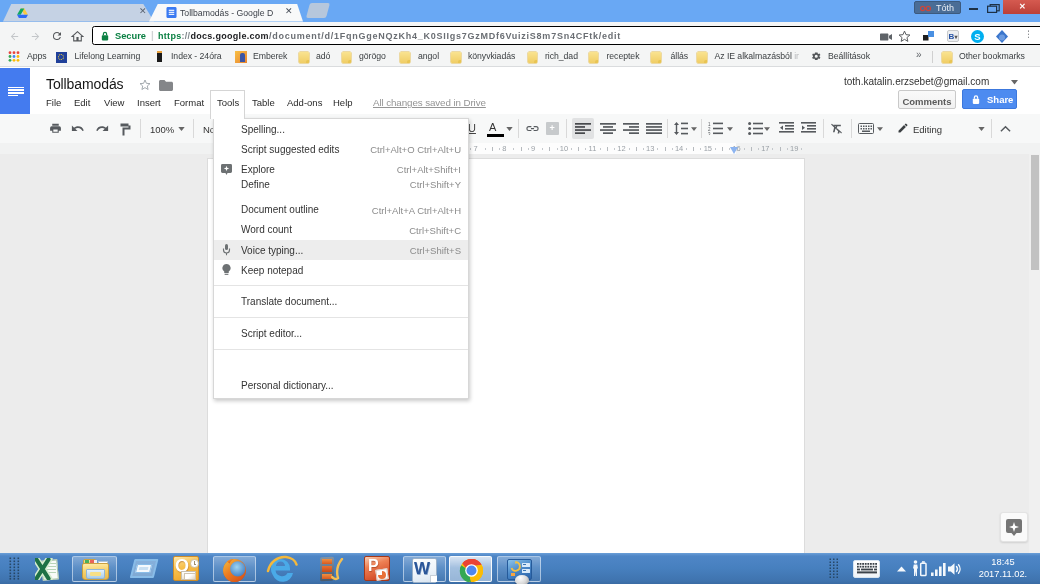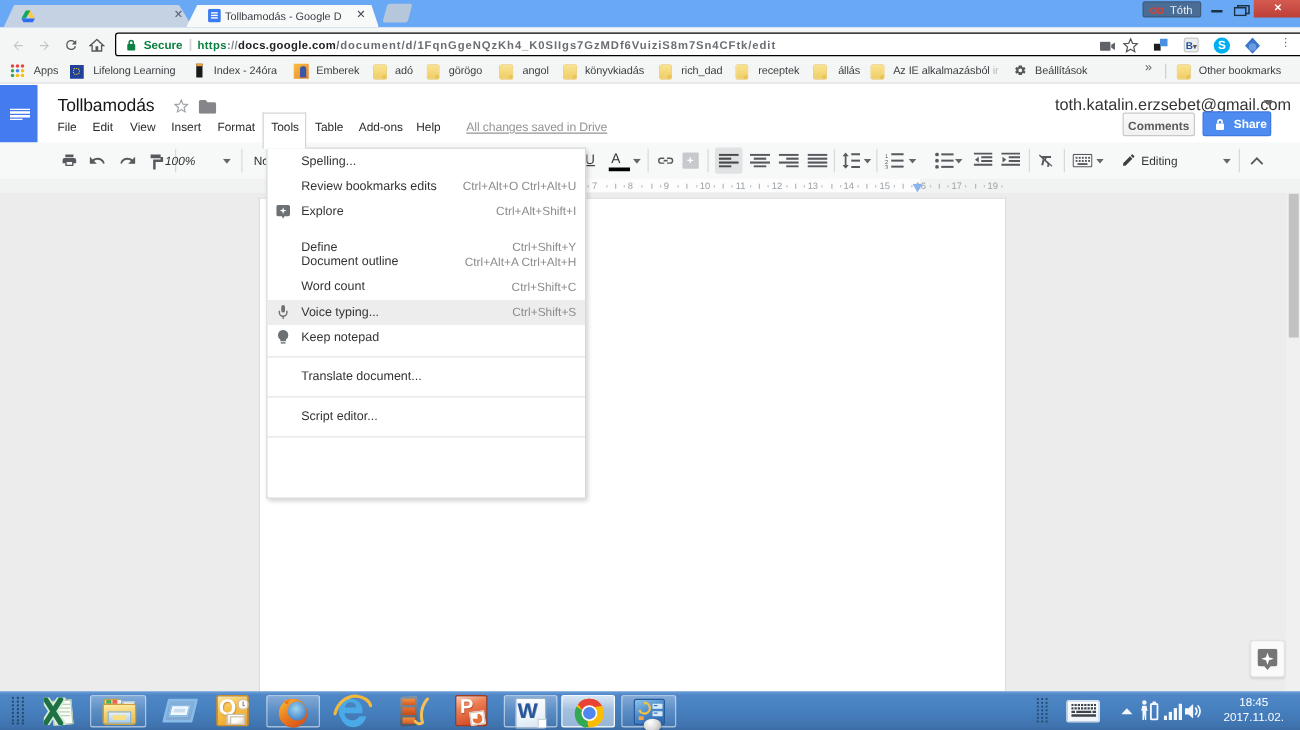--- a/index.html
+++ b/index.html
@@ -29,21 +29,21 @@
   .bk{position:absolute;top:5px;font-size:8.7px;color:#3c4043;white-space:nowrap;letter-spacing:-0.05px;}
   .fold{position:absolute;top:6.5px;width:9.5px;height:11px;background:linear-gradient(#f9e391,#f0cd65);border-radius:1px;box-shadow:0 0 0 0.5px #e3bd53;}
   .fold:after{content:"";position:absolute;right:0;bottom:0;width:3px;height:3px;background:#e8c453;border-radius:2px 0 1px 0;}
   
   #dochdr{left:0;top:67px;width:1040px;height:47px;background:#fff;}
   #doclogo{position:absolute;left:0;top:1px;width:30px;height:46px;background:#447bef;}
   #doclogo i{position:absolute;left:8px;background:#fff;height:1.5px;}
   #doctitle{position:absolute;left:46px;top:9px;font-size:14px;color:#151515;letter-spacing:-0.1px;}
   .dmenu{position:absolute;top:29.5px;font-size:9.5px;color:#2a2a2a;}
   #savednote{position:absolute;left:373px;top:30px;font-size:9.8px;color:#949494;text-decoration:underline;letter-spacing:-0.1px;}
-  #email{position:absolute;left:844px;top:9px;font-size:13px;color:#333;}
+  #email{position:absolute;left:844px;top:9px;font-size:10px;color:#333;}
   #commentsbtn{position:absolute;left:898px;top:23px;width:58px;height:19px;background:linear-gradient(#f9f9f9,#f1f1f1);border:1px solid #c9c9c9;border-radius:2px;box-sizing:border-box;text-align:center;}
   #commentsbtn span{font-size:9.5px;font-weight:bold;color:#5a5a5a;line-height:17px;}
   #sharebtn{position:absolute;left:962px;top:22px;width:55px;height:20px;background:#4d8bf0;border:1px solid #3c78dd;border-radius:2px;box-sizing:border-box;}
   #sharebtn span{position:absolute;left:24px;top:4px;font-size:9.5px;font-weight:bold;color:#fff;}
   
   #dtoolbar{left:0;top:114px;width:1040px;height:29px;background:#f7f8f8;}
   .tsep{position:absolute;top:5px;width:1px;height:19px;background:#d9d9d9;}
   .ticon{position:absolute;}
   #toolsbox{position:absolute;left:210px;top:23px;width:35px;height:29px;background:#fff;border:1px solid #d5d5d5;border-bottom:none;box-sizing:border-box;z-index:6;}
   
@@ -254,21 +254,21 @@
     <svg class="ticon" style="left:71px;top:10px" width="14" height="10" viewBox="0 0 24 18">
         <path d="M12 4C9.3 4 6.9 5 5 6.6L1 2.6v10h10L7 8.6A8.2 8.2 0 0 1 12 7c3.7 0 6.9 2.4 8 5.7l2.4-.8A10.9 10.9 0 0 0 12 4z" fill="#565a5e"></path>
       </svg>
     <svg class="ticon" style="left:95px;top:10px" width="14" height="10" viewBox="0 0 24 18">
         <path d="M12 4c2.7 0 5.1 1 7 2.6l4-4v10H13L17 8.6A8.2 8.2 0 0 0 12 7c-3.7 0-6.9 2.4-8 5.7l-2.4-.8A10.9 10.9 0 0 1 12 4z" fill="#565a5e"></path>
       </svg>
     <svg class="ticon" style="left:119px;top:8px" width="12" height="14" viewBox="0 0 24 28">
         <path d="M18 2H2v6h16V2zm4 4v8H10v12H6V10h12V6h4z" fill="#565a5e" transform="translate(1,1)"></path>
       </svg>
     <div class="tsep" style="left:140px;"></div>
-    <span class="abs" style="left:132px;top:9.5px;font-size:9.5px;color:#333;font-style:italic;">100%</span>
+    <span class="abs" style="left:150px;top:9.5px;font-size:9.5px;color:#333;">100%</span>
     <svg class="abs" style="left:178px;top:13px" width="7" height="4" viewBox="0 0 8 5">
         <path d="M0 0h8L4 5z" fill="#666"></path>
       </svg>
     <div class="tsep" style="left:193px;"></div>
     <span class="abs" style="left:203px;top:9.5px;font-size:9.5px;color:#333;">Nor</span>
     <span class="abs" style="left:468px;top:8px;font-size:11px;color:#444;text-decoration:underline;">U</span>
     <span class="abs" style="left:489px;top:7px;font-size:11px;color:#333;">A</span>
     <div class="abs" style="left:487px;top:20px;width:17px;height:3px;background:#000;"></div>
     <svg class="abs" style="left:506px;top:13px" width="7" height="4" viewBox="0 0 8 5">
         <path d="M0 0h8L4 5z" fill="#666"></path>
@@ -501,32 +501,32 @@
         <path d="M8 3l1.2 3.8L13 8l-3.8 1.2L8 13l-1.2-3.8L3 8l3.8-1.2z" fill="#fff"></path>
       </svg>
     </div>
   </div>
 
   <div id="menupanel" class="abs">
     <div class="mi" style="top:0px;">
         <span class="lab">Spelling...</span>
       </div>
     <div class="mi" style="top:20px;">
-        <span class="lab">Review bookmarks edits</span>
+        <span class="lab">Script suggested edits</span>
         <span class="sc">Ctrl+Alt+O Ctrl+Alt+U</span>
       </div>
     <div class="mi" style="top:40px;">
       <svg class="abs" style="left:7px;top:5px" width="11" height="11" viewBox="0 0 16 16">
         <path d="M2 0h12a2 2 0 0 1 2 2v9a2 2 0 0 1-2 2h-4.5L8 16l-1.5-3H2a2 2 0 0 1-2-2V2a2 2 0 0 1 2-2z" fill="#6d7173"></path>
         <path d="M8 2.5l1 3 3 1-3 1-1 3-1-3-3-1 3-1z" fill="#fff"></path>
       </svg>
       <span class="lab">Explore</span>
         <span class="sc">Ctrl+Alt+Shift+I</span>
       </div>
-    <div class="mi" style="top:69px;">
+    <div class="mi" style="top:55px;">
         <span class="lab">Define</span>
         <span class="sc">Ctrl+Shift+Y</span>
       </div>
     <div class="mi" style="top:100.5px;">
         <span class="lab">Word count</span>
         <span class="sc">Ctrl+Shift+C</span>
       </div>
     <div class="mi" style="top:80.5px;">
         <span class="lab">Document outline</span>
         <span class="sc">Ctrl+Alt+A Ctrl+Alt+H</span>
@@ -549,20 +549,23 @@
       </div>
     <div class="msep" style="top:166px;"></div>
     <div class="mi" style="top:172px;text-decoration:underline;">
         <span class="lab">Translate document...</span>
       </div>
     <div class="msep" style="top:198px;"></div>
     <div class="mi" style="top:204px;">
         <span class="lab">Script editor...</span>
       </div>
     <div class="msep" style="top:230px;"></div>
+    <div class="mi" style="top:256px;">
+        <span class="lab">Personal dictionary...</span>
+      </div>
   </div>
 
   <div id="taskbar" class="abs">
     <svg class="abs" style="left:9px;top:4px" width="11" height="23" viewBox="0 0 11 23">
         <g fill="#274868">
       <rect x="0.5" y="0.5" width="1.6" height="1.6"></rect>
           <rect x="4.5" y="0.5" width="1.6" height="1.6"></rect>
           <rect x="8.5" y="0.5" width="1.6" height="1.6"></rect>
       <rect x="0.5" y="3.5" width="1.6" height="1.6"></rect>
           <rect x="4.5" y="3.5" width="1.6" height="1.6"></rect>

